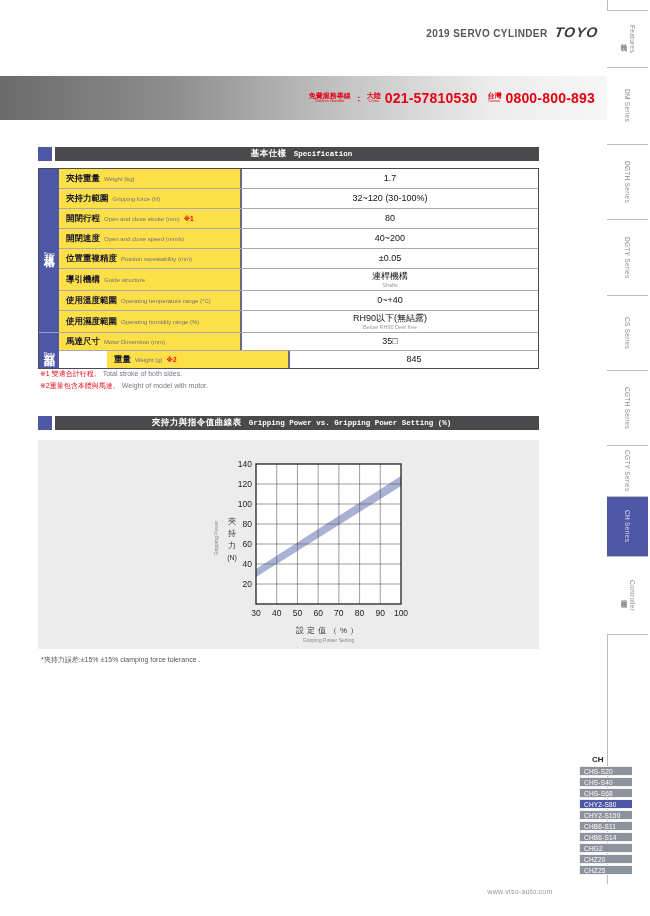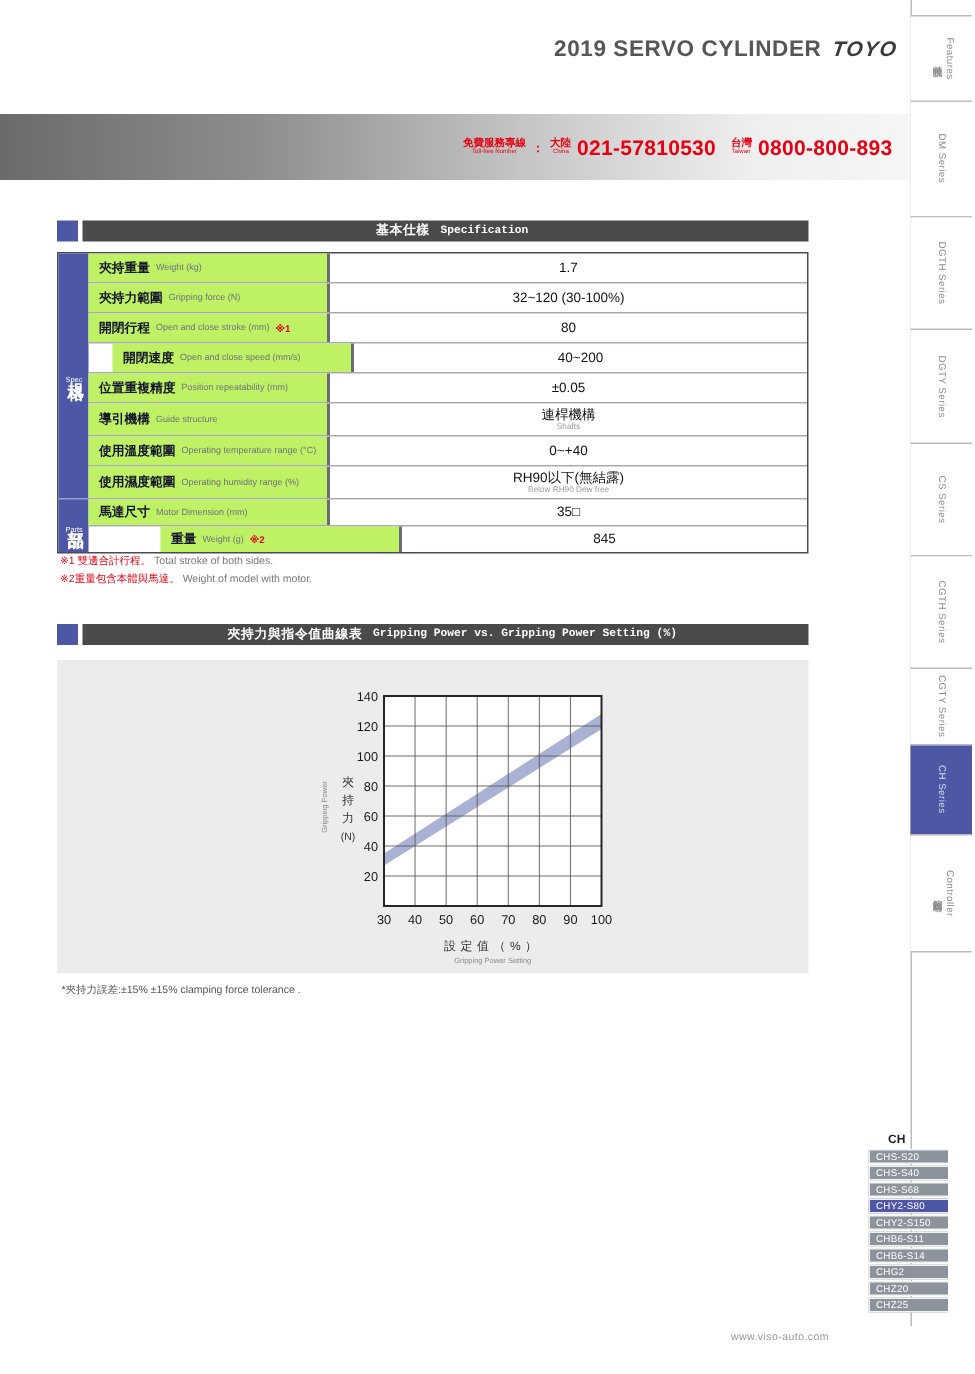--- a/index.html
+++ b/index.html
@@ -5,21 +5,21 @@
   * { margin:0; padding:0; box-sizing:border-box; }
   html,body { background:#ffffff; }
   body { font-family:"Liberation Sans","DejaVu Sans",sans-serif; }
   #page {
     position:relative; width:650px; height:916px; background:#ffffff;
     overflow:hidden; margin:0 auto;
   }
 
   
   #logo-row { position:absolute; top:24px; right:52px; display:flex; align-items:baseline; gap:7px; }
-  #catalog-title { font-size:15px; font-weight:bold; color:#55565a; letter-spacing:.4px; }
+  #catalog-title { font-size:10px; font-weight:bold; color:#55565a; letter-spacing:.4px; }
   #brand-logo { font-size:14px; font-weight:900; font-style:italic; color:#3a3a3e; letter-spacing:1px; transform:skewX(-8deg); }
 
   
   #phone-bar {
     position:absolute; left:0; top:76px; width:607px; height:44px;
     background:linear-gradient(90deg,#6b6b6b 0%,#8d8d8d 28%,#c6c6c6 58%,#eeeeee 82%,#f6f6f6 100%);
     display:flex; align-items:center; justify-content:flex-end; padding-right:12px;
   }
   #phone-group { display:flex; align-items:center; gap:4px; color:#e60012; }
   .ph-stack { display:flex; flex-direction:column; align-items:center; line-height:1; }
@@ -44,21 +44,21 @@
   }
   #group-col { width:20px; display:flex; flex-direction:column; background:#4d57a5; }
   .group-cell { display:flex; flex-direction:column; align-items:center; justify-content:center; color:#fff; border-bottom:1px solid #9aa0c8; }
   .group-cell:last-child { border-bottom:none; }
   .group-zh { writing-mode:vertical-rl; font-size:11px; font-weight:bold; letter-spacing:2px; line-height:1; }
   .group-en { font-size:5.5px; margin-top:2px; transform:scale(.9); }
   #rows-col { flex:1; display:flex; flex-direction:column; }
   .spec-row { display:flex; border-bottom:1px solid #a9a9b4; }
   .spec-row:last-child { border-bottom:none; }
   .spec-label {
-    width:161px; background:#bef264; border-right:2px solid #6b6b78;
+    width:183px; background:#fde047; border-right:2px solid #6b6b78;
     display:flex; align-items:center; padding-left:7px; gap:4px; overflow:hidden;
   }
   .lab-zh { font-size:8.5px; font-weight:bold; color:#14142c; white-space:nowrap; }
   .lab-en { font-size:6px; color:#70707e; white-space:nowrap; }
   .lab-note { font-size:6.5px; color:#e60012; font-weight:bold; }
   .spec-value { flex:1; display:flex; flex-direction:column; align-items:center; justify-content:center; line-height:1.15; }
   .val-main { font-size:9px; color:#111; }
   .val-sub { font-size:5.5px; color:#9a9aa2; }
 
   
@@ -169,21 +169,21 @@
         <div class="spec-row" style="height: 20px;">
           <div class="spec-label">
             <span class="lab-zh">開閉行程</span>
             <span class="lab-en">Open and close stroke (mm)</span>
             <span class="lab-note">※1</span>
           </div>
           <div class="spec-value">
             <span class="val-main">80</span>
           </div>
         </div>
-        <div class="spec-row" style="height: 20px; padding-left: 16px;">
+        <div class="spec-row" style="height: 20px;">
           <div class="spec-label">
             <span class="lab-zh">開閉速度</span>
             <span class="lab-en">Open and close speed (mm/s)</span>
           </div>
           <div class="spec-value">
             <span class="val-main">40~200</span>
           </div>
         </div>
         <div class="spec-row" style="height: 20px; justify-content: space-between;">
           <div class="spec-label">

